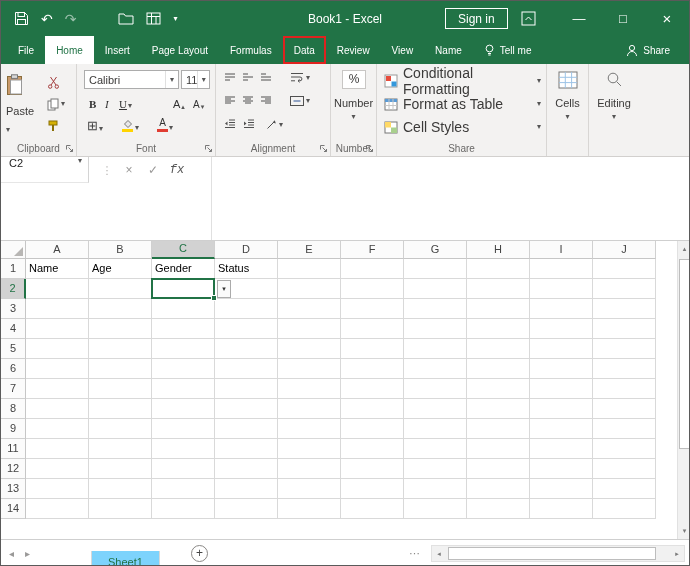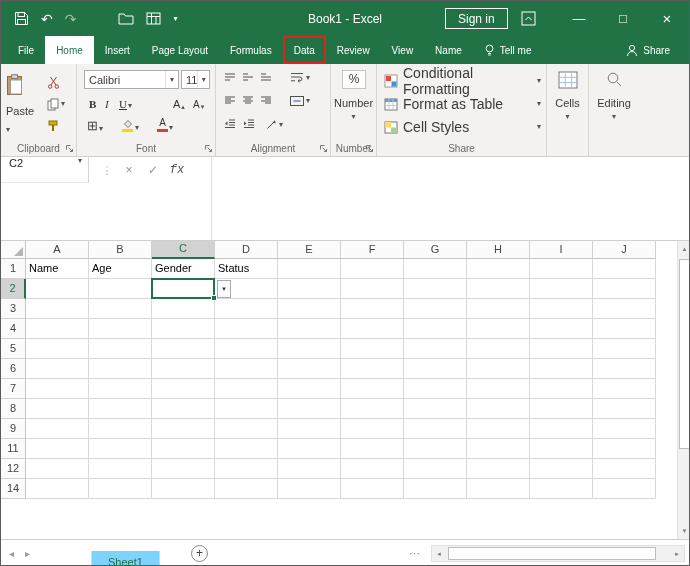--- a/index.html
+++ b/index.html
@@ -574,20 +574,33 @@
           <div class="cell"></div>
           <div class="cell"></div>
           <div class="cell"></div>
           <div class="cell"></div>
           <div class="cell"></div>
           <div class="cell"></div>
           <div class="cell"></div>
           <div class="cell"></div>
         </div>
         <div class="grow">
+          <div class="row-h">13</div>
+          <div class="cell"></div>
+          <div class="cell"></div>
+          <div class="cell"></div>
+          <div class="cell"></div>
+          <div class="cell"></div>
+          <div class="cell"></div>
+          <div class="cell"></div>
+          <div class="cell"></div>
+          <div class="cell"></div>
+          <div class="cell"></div>
+        </div>
+        <div class="grow">
           <div class="row-h">14</div>
           <div class="cell"></div>
           <div class="cell"></div>
           <div class="cell"></div>
           <div class="cell"></div>
           <div class="cell"></div>
           <div class="cell"></div>
           <div class="cell"></div>
           <div class="cell"></div>
           <div class="cell"></div>

